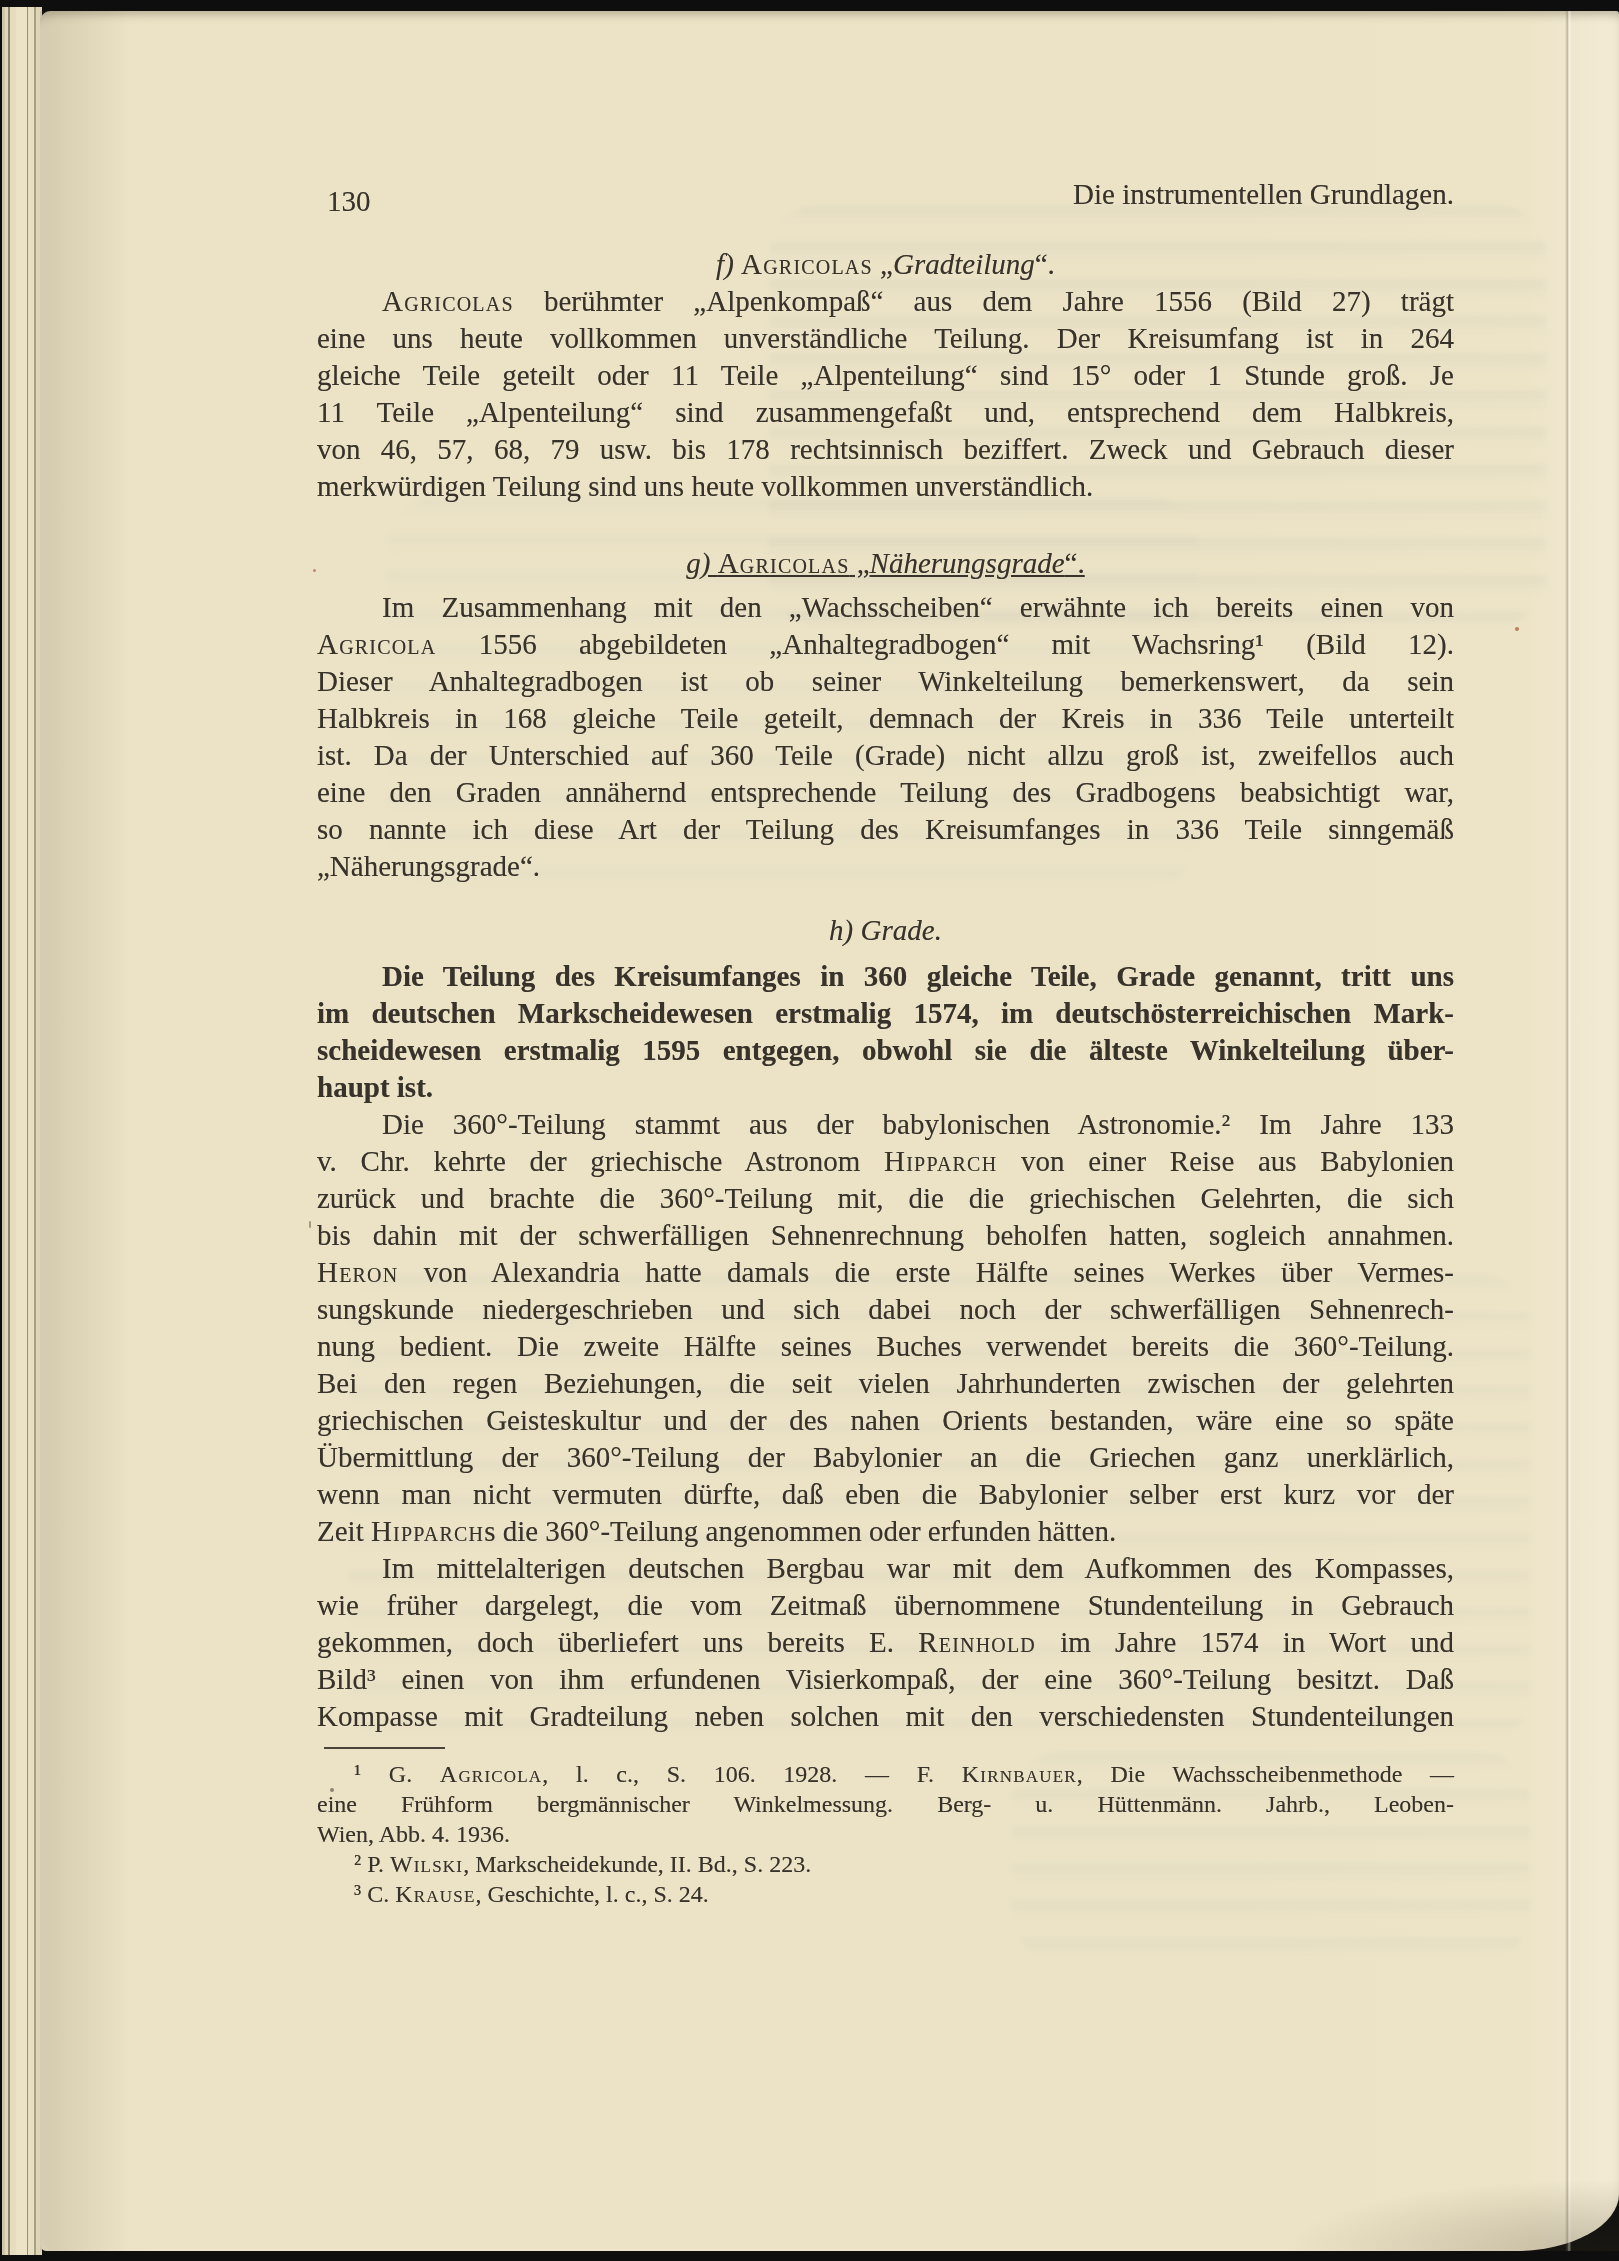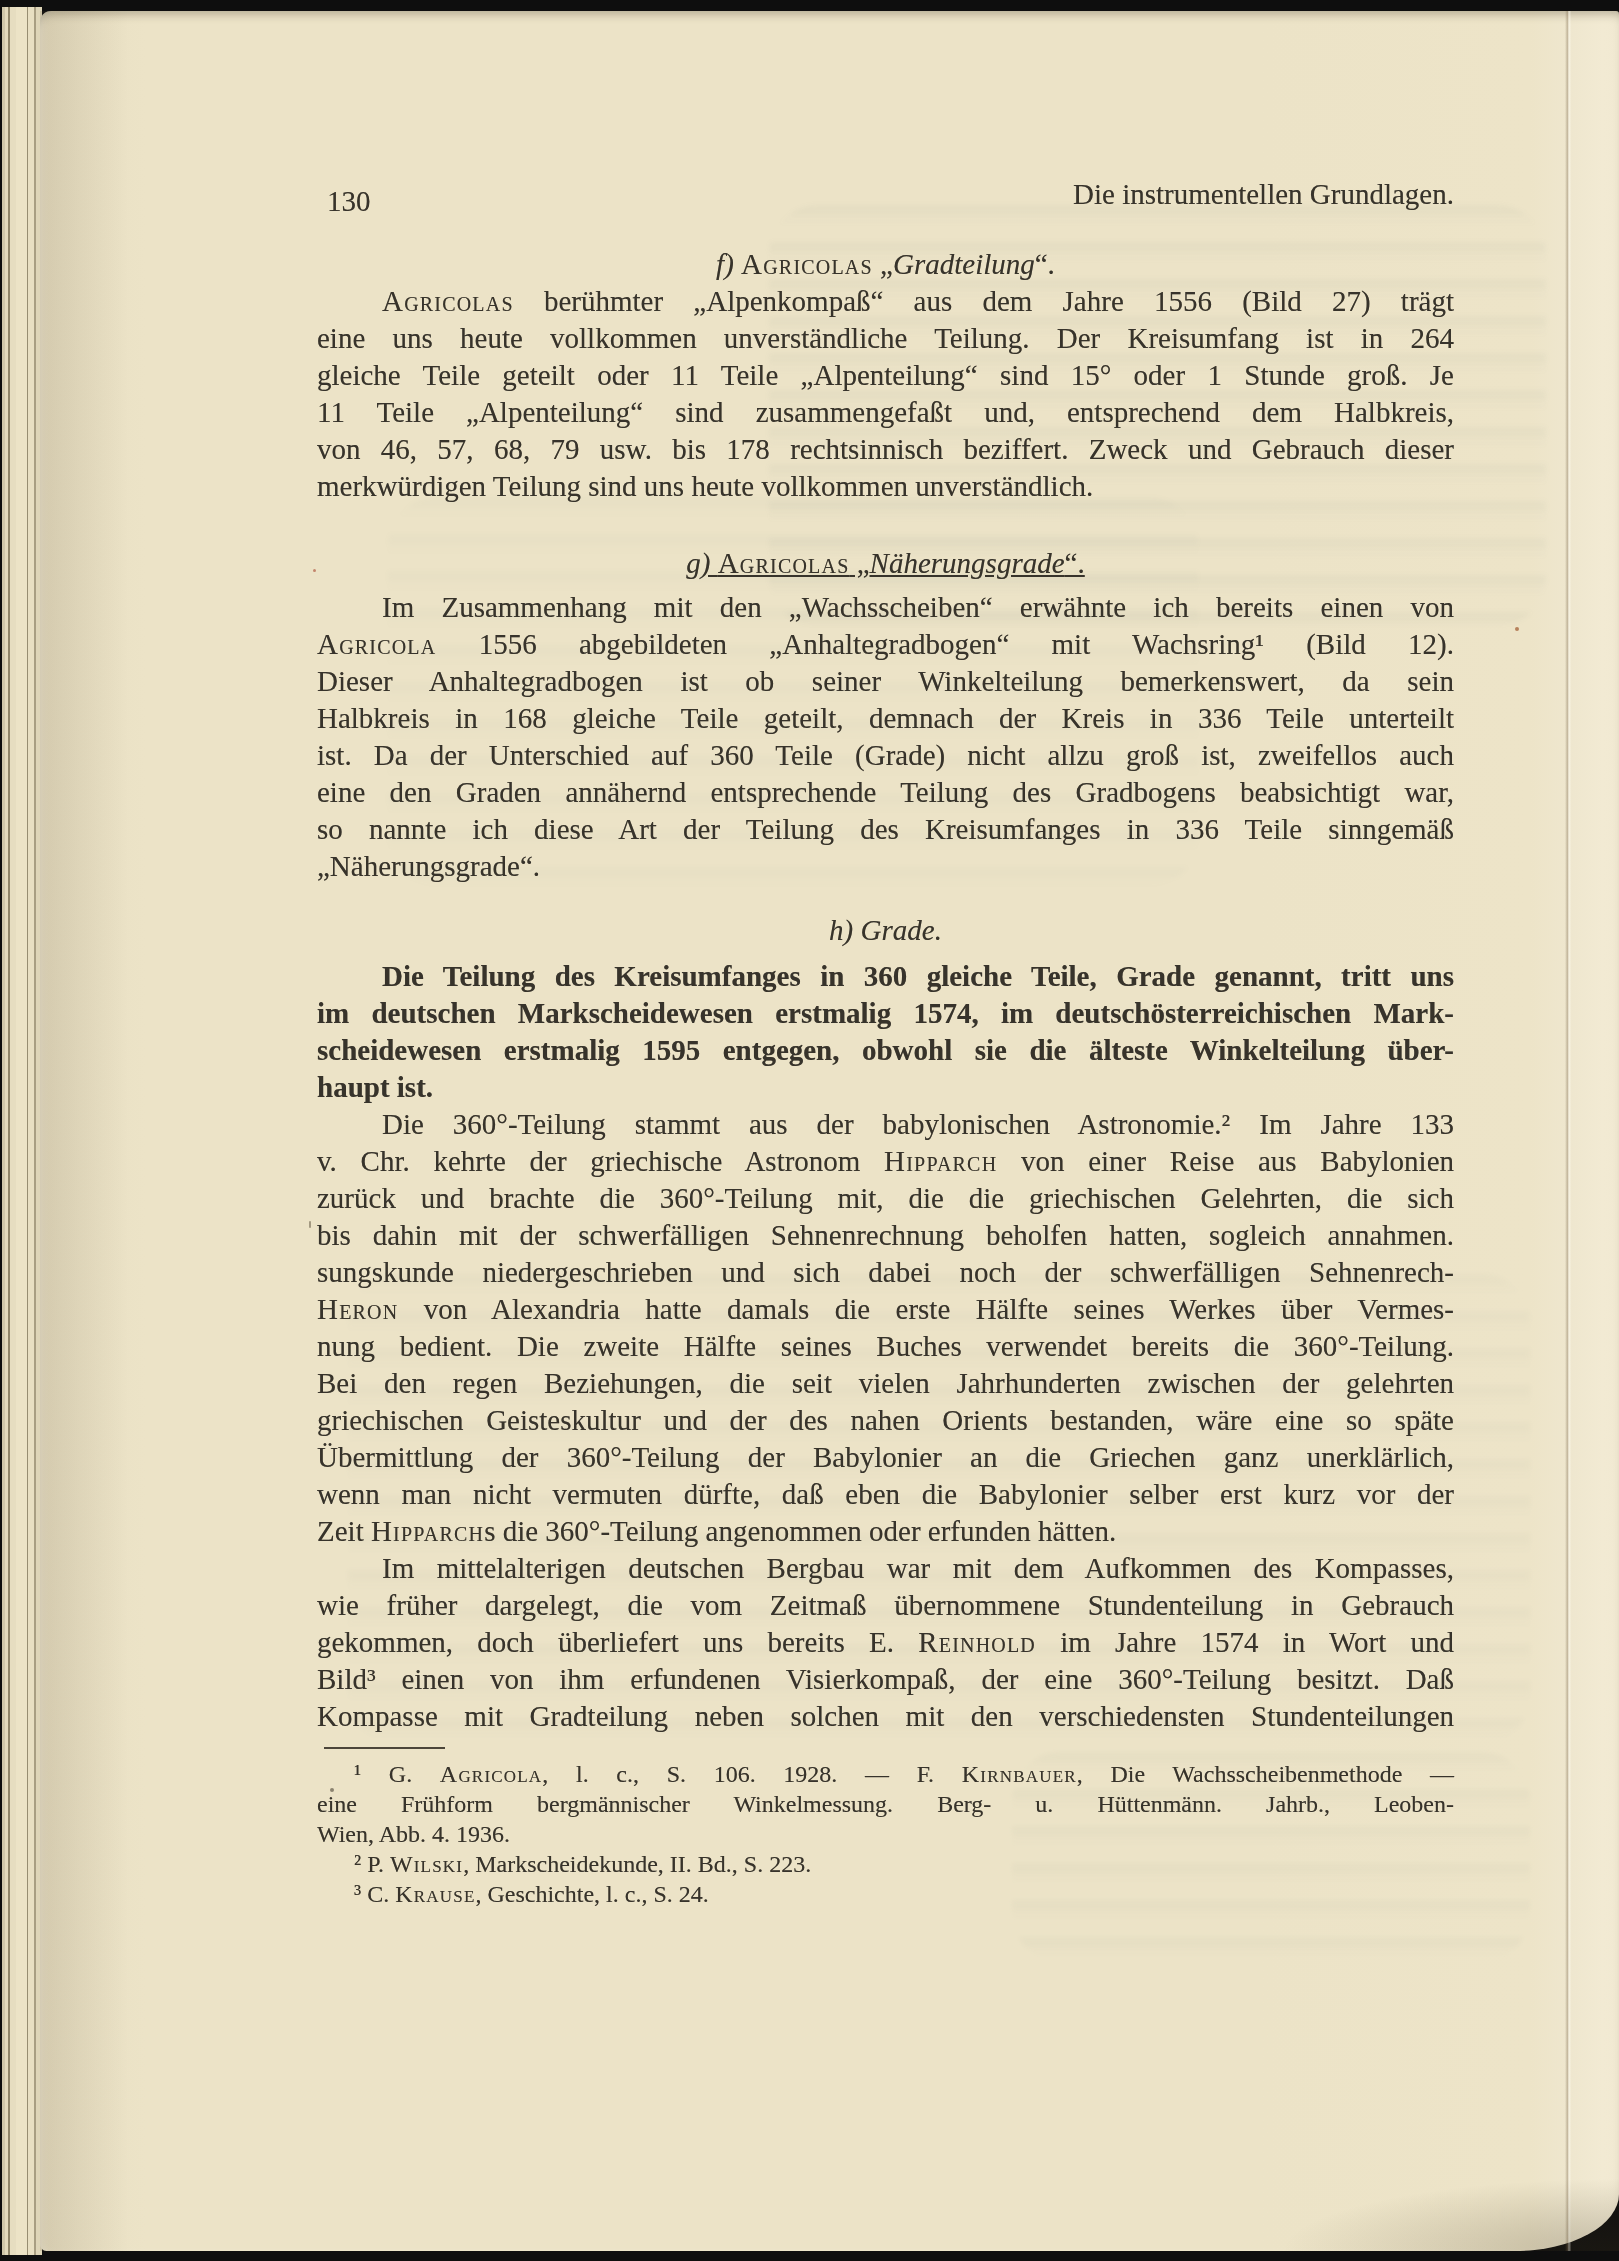--- a/index.html
+++ b/index.html
@@ -122,22 +122,22 @@
         <div class="tline just ind"><span>Die Teilung des Kreisumfanges in 360 gleiche Teile, Grade genannt, tritt uns</span></div>
         <div class="tline just"><span>im deutschen Markscheidewesen erstmalig 1574, im deutschösterreichischen Mark-</span></div>
         <div class="tline just"><span>scheidewesen erstmalig 1595 entgegen, obwohl sie die älteste Winkelteilung über-</span></div>
         <div class="tline"><span>haupt ist.</span></div>
       </div>
     <div class="para">
         <div class="tline just ind"><span>Die 360°-Teilung stammt aus der babylonischen Astronomie.² Im Jahre 133</span></div>
         <div class="tline just"><span>v. Chr. kehrte der griechische Astronom </span><span class="seg-sc">Hipparch</span><span> von einer Reise aus Babylonien</span></div>
         <div class="tline just"><span>zurück und brachte die 360°-Teilung mit, die die griechischen Gelehrten, die sich</span></div>
         <div class="tline just"><span>bis dahin mit der schwerfälligen Sehnenrechnung beholfen hatten, sogleich annahmen.</span></div>
+        <div class="tline just"><span class="seg-sc">Heron</span><span> von Alexandria hatte damals die erste Hälfte seines Werkes über Vermes-</span></div>
         <div class="tline just"><span>sungskunde niedergeschrieben und sich dabei noch der schwerfälligen Sehnenrech-</span></div>
-        <div class="tline just"><span class="seg-sc">Heron</span><span> von Alexandria hatte damals die erste Hälfte seines Werkes über Vermes-</span></div>
         <div class="tline just"><span>nung bedient. Die zweite Hälfte seines Buches verwendet bereits die 360°-Teilung.</span></div>
         <div class="tline just"><span>Bei den regen Beziehungen, die seit vielen Jahrhunderten zwischen der gelehrten</span></div>
         <div class="tline just"><span>griechischen Geisteskultur und der des nahen Orients bestanden, wäre eine so späte</span></div>
         <div class="tline just"><span>Übermittlung der 360°-Teilung der Babylonier an die Griechen ganz unerklärlich,</span></div>
         <div class="tline just"><span>wenn man nicht vermuten dürfte, daß eben die Babylonier selber erst kurz vor der</span></div>
         <div class="tline"><span>Zeit </span><span class="seg-sc">Hipparch</span><span>s die 360°-Teilung angenommen oder erfunden hätten.</span></div>
       </div>
     <div class="para">
         <div class="tline just ind"><span>Im mittelalterigen deutschen Bergbau war mit dem Aufkommen des Kompasses,</span></div>
         <div class="tline just"><span>wie früher dargelegt, die vom Zeitmaß übernommene Stundenteilung in Gebrauch</span></div>

